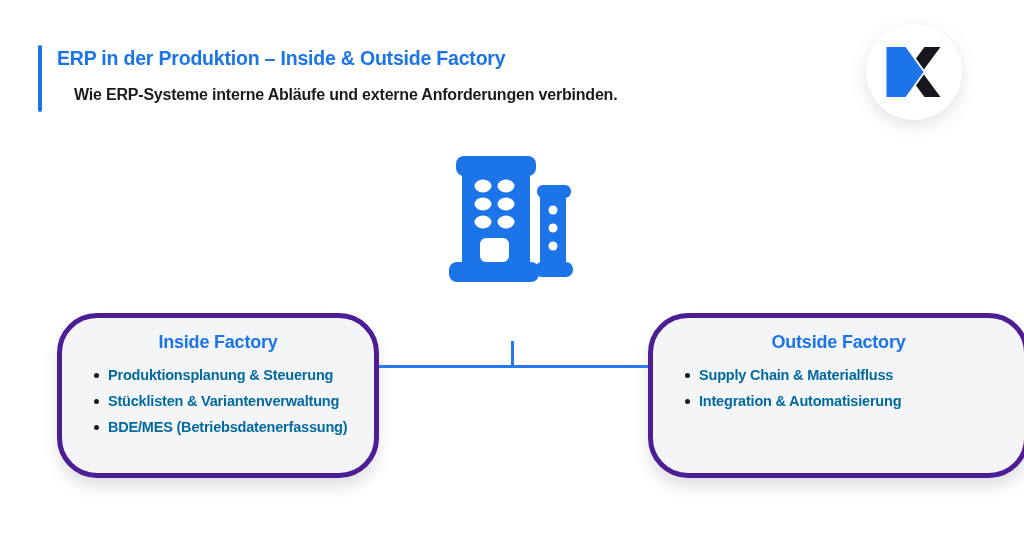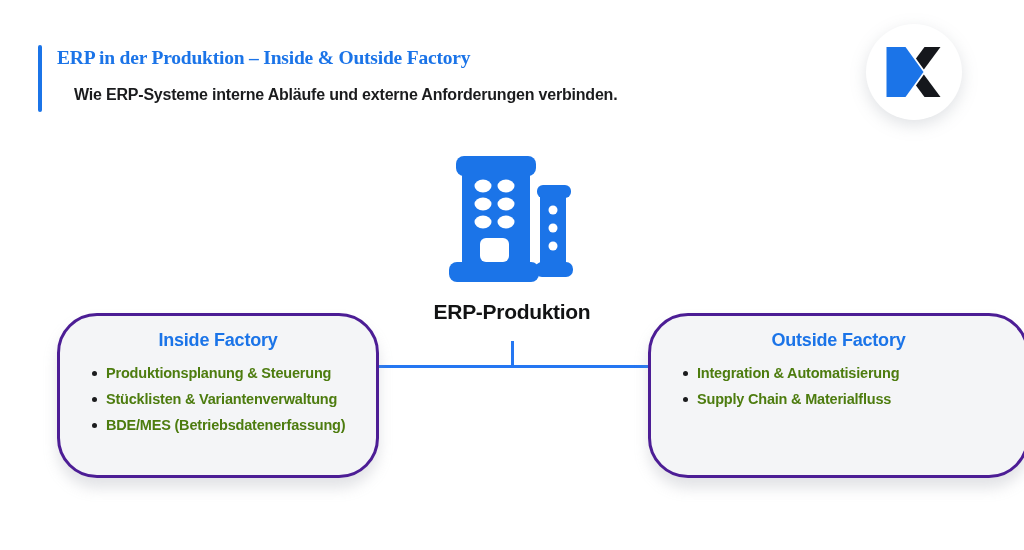--- a/index.html
+++ b/index.html
@@ -2,43 +2,43 @@
 <html><head>
 <meta charset="utf-8">
 <style>
   html,body{margin:0;padding:0;background:#ffffff;}
   .stage{
     position:relative;width:1024px;height:550px;background:#ffffff;overflow:hidden;
     font-family:"Liberation Sans",sans-serif;color:#1b1c1e;
   }
   
   .accent-bar{position:absolute;left:38px;top:45px;width:4px;height:67px;background:#1b74e8;border-radius:2px;}
-  .title{position:absolute;left:57px;top:47px;font-size:19.5px;font-weight:700;color:#1b74e8;letter-spacing:-0.2px;white-space:nowrap;font-family:Liberation Serif, serif;}
+  .title{position:absolute;left:57px;top:47px;font-size:19.5px;font-weight:700;color:#1b74e8;letter-spacing:-0.2px;white-space:nowrap;}
   .subtitle{position:absolute;left:74px;top:86px;font-size:16px;font-weight:700;color:#1b1c1e;letter-spacing:-0.2px;white-space:nowrap;}
   
   .logo-circle{position:absolute;left:866px;top:24px;width:96px;height:96px;border-radius:50%;
     background:#ffffff;box-shadow:0 5px 16px rgba(130,140,150,0.25);}
   .logo-circle svg{position:absolute;left:20px;top:23px;}
   
   .building{position:absolute;left:449px;top:156px;}
   .erp-label{position:absolute;left:362px;top:300px;width:300px;text-align:center;
     font-size:21px;font-weight:700;color:#121314;letter-spacing:-0.3px;}
   
   .conn-v{position:absolute;left:511px;top:341px;width:3px;height:26px;background:#2577f2;}
   .conn-h{position:absolute;left:378px;top:365px;width:270px;height:3px;background:#2577f2;}
   
   .factory-box{position:absolute;top:313px;height:165px;background:#f4f5f7;
-    border:3px solid #4c1d95;border-radius:40px;box-sizing:border-box;
+    border:5px solid #4c1d95;border-radius:40px;box-sizing:border-box;
     box-shadow:0 10px 14px rgba(150,155,165,0.28);}
   .box-inside{left:57px;width:322px;}
   .box-outside{left:648px;width:381px;}
   .box-title{margin:14px 0 0 0;text-align:center;font-size:18px;font-weight:700;color:#1b74e8;letter-spacing:-0.2px;}
   .box-list{list-style:none;margin:9px 0 0 0;padding:0 16px 0 32px;}
   .box-list li{display:flex;align-items:flex-start;line-height:26px;
-    font-size:14.5px;font-weight:700;color:#4d7c0f;letter-spacing:-0.2px;}
+    font-size:14.5px;font-weight:700;color:#0369a1;letter-spacing:-0.2px;}
   .dot{flex:0 0 auto;width:5px;height:5px;border-radius:50%;background:#1b1c1e;margin:11px 9px 0 0;}
   .li-text{flex:1 1 auto;}
 </style>
 </head>
 <body>
 
 <div class="stage">
 
   <div class="accent-bar"></div>
   <div class="title">ERP in der Produktion – Inside &amp; Outside Factory</div>
@@ -67,21 +67,20 @@
       <rect x="31" y="82" width="29" height="24" rx="6" fill="#ffffff"></rect>
 
       <rect x="91" y="34" width="26" height="80" fill="#1b74e8"></rect>
       <rect x="88" y="29" width="34" height="13" rx="6" fill="#1b74e8"></rect>
       <rect x="86" y="106" width="38" height="15" rx="7" fill="#1b74e8"></rect>
       <circle cx="104" cy="54" r="4.5" fill="#ffffff"></circle>
       <circle cx="104" cy="72" r="4.5" fill="#ffffff"></circle>
       <circle cx="104" cy="90" r="4.5" fill="#ffffff"></circle>
     </svg>
   </div>
-  <div class="erp-label">ERP-Produktion</div>
 
   <div class="conn-v"></div>
   <div class="conn-h"></div>
 
   <div class="factory-box box-inside">
     <h3 class="box-title">Inside Factory</h3>
     <ul class="box-list">
       <li>
         <span class="dot"></span>
         <span class="li-text">Produktionsplanung &amp; Steuerung</span>
@@ -95,22 +94,22 @@
         <span class="li-text">BDE/MES (Betriebsdatenerfassung)</span>
       </li>
     </ul>
   </div>
 
   <div class="factory-box box-outside">
     <h3 class="box-title">Outside Factory</h3>
     <ul class="box-list">
       <li>
         <span class="dot"></span>
-        <span class="li-text">Integration &amp; Automatisierung</span>
+        <span class="li-text">Supply Chain &amp; Materialfluss</span>
       </li>
       <li>
         <span class="dot"></span>
-        <span class="li-text">Supply Chain &amp; Materialfluss</span>
+        <span class="li-text">Integration &amp; Automatisierung</span>
       </li>
     </ul>
   </div>
 
 </div>
 
 </body></html>

